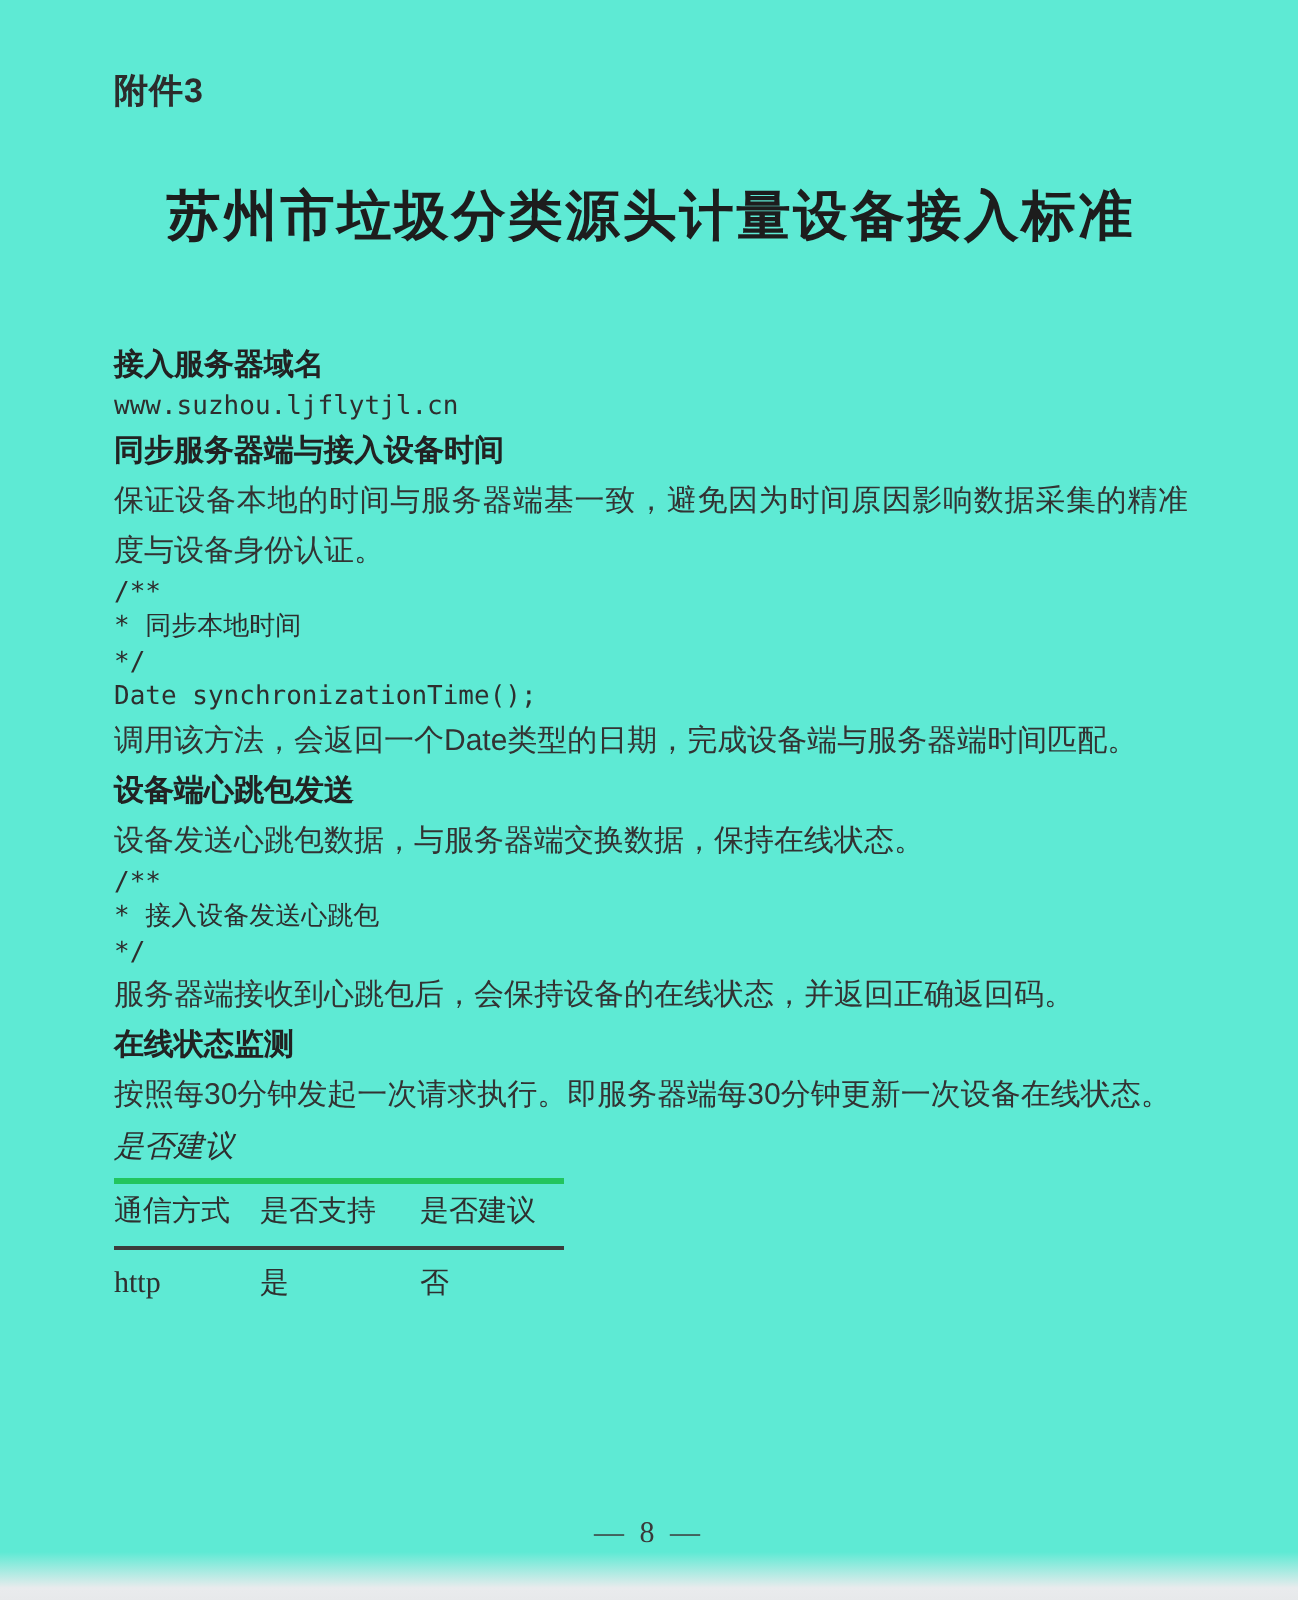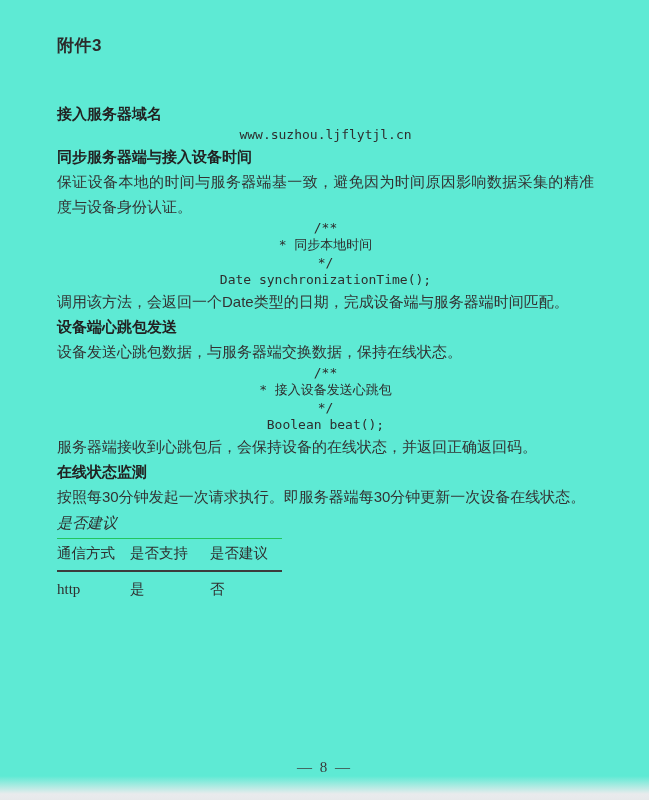--- a/index.html
+++ b/index.html
@@ -45,37 +45,37 @@
     font-weight: 700;
     color: #222;
     text-align: left;
   }
   .para { margin: 0; }
   .codeline {
     font-family: "DejaVu Sans Mono", monospace;
     font-size: 13px;
     line-height: 17.5px;
     color: #2e2e2e;
-    text-align: center;
+    text-align: left;
     white-space: pre;
   }
   .sub-italic {
     font-style: italic;
     color: #2e2e2e;
     line-height: 27px;
     text-align: left;
   }
   .support-table {
     border-collapse: collapse;
     margin-top: 2px;
     font-size: 14.5px;
     color: #2f2f2f;
   }
   .support-table thead tr {
-    border-top: 1px solid #22c55e;
+    border-top: 3px solid #22c55e;
     border-bottom: 2px solid #3c3c3c;
   }
   .support-table th {
     font-weight: 400;
     text-align: left;
     padding: 2px 0 4px 0;
   }
   .support-table td {
     text-align: left;
     padding: 5px 0 4px 0;
@@ -103,20 +103,21 @@
   }
 </style>
 </head>
 <body>
 
 <div class="page">
   <div class="inner">
 
     <div class="attachment">附件3</div>
 
+    <h1 class="doc-title">苏州市垃圾分类源头计量设备接入标准</h1>
 
     <div class="content">
 
       <div class="h">接入服务器域名</div>
       <div class="codeline">www.suzhou.ljflytjl.cn</div>
 
       <div class="h">同步服务器端与接入设备时间</div>
       <p class="para">保证设备本地的时间与服务器端基一致，避免因为时间原因影响数据采集的精准度与设备身份认证。</p>
 
       <div class="codeline">/**</div>
@@ -125,21 +126,20 @@
       <div class="codeline">Date synchronizationTime();</div>
 
       <p class="para">调用该方法，会返回一个Date类型的日期，完成设备端与服务器端时间匹配。</p>
 
       <div class="h">设备端心跳包发送</div>
       <p class="para">设备发送心跳包数据，与服务器端交换数据，保持在线状态。</p>
 
       <div class="codeline">/**</div>
       <div class="codeline">* 接入设备发送心跳包</div>
       <div class="codeline">*/</div>
-      <div class="codeline">Boolean beat();</div>
 
       <p class="para">服务器端接收到心跳包后，会保持设备的在线状态，并返回正确返回码。</p>
 
       <div class="h">在线状态监测</div>
 
       <p class="para">按照每30分钟发起一次请求执行。即服务器端每30分钟更新一次设备在线状态。</p>
 
       <div class="sub-italic">是否建议</div>
 
       <table class="support-table">

